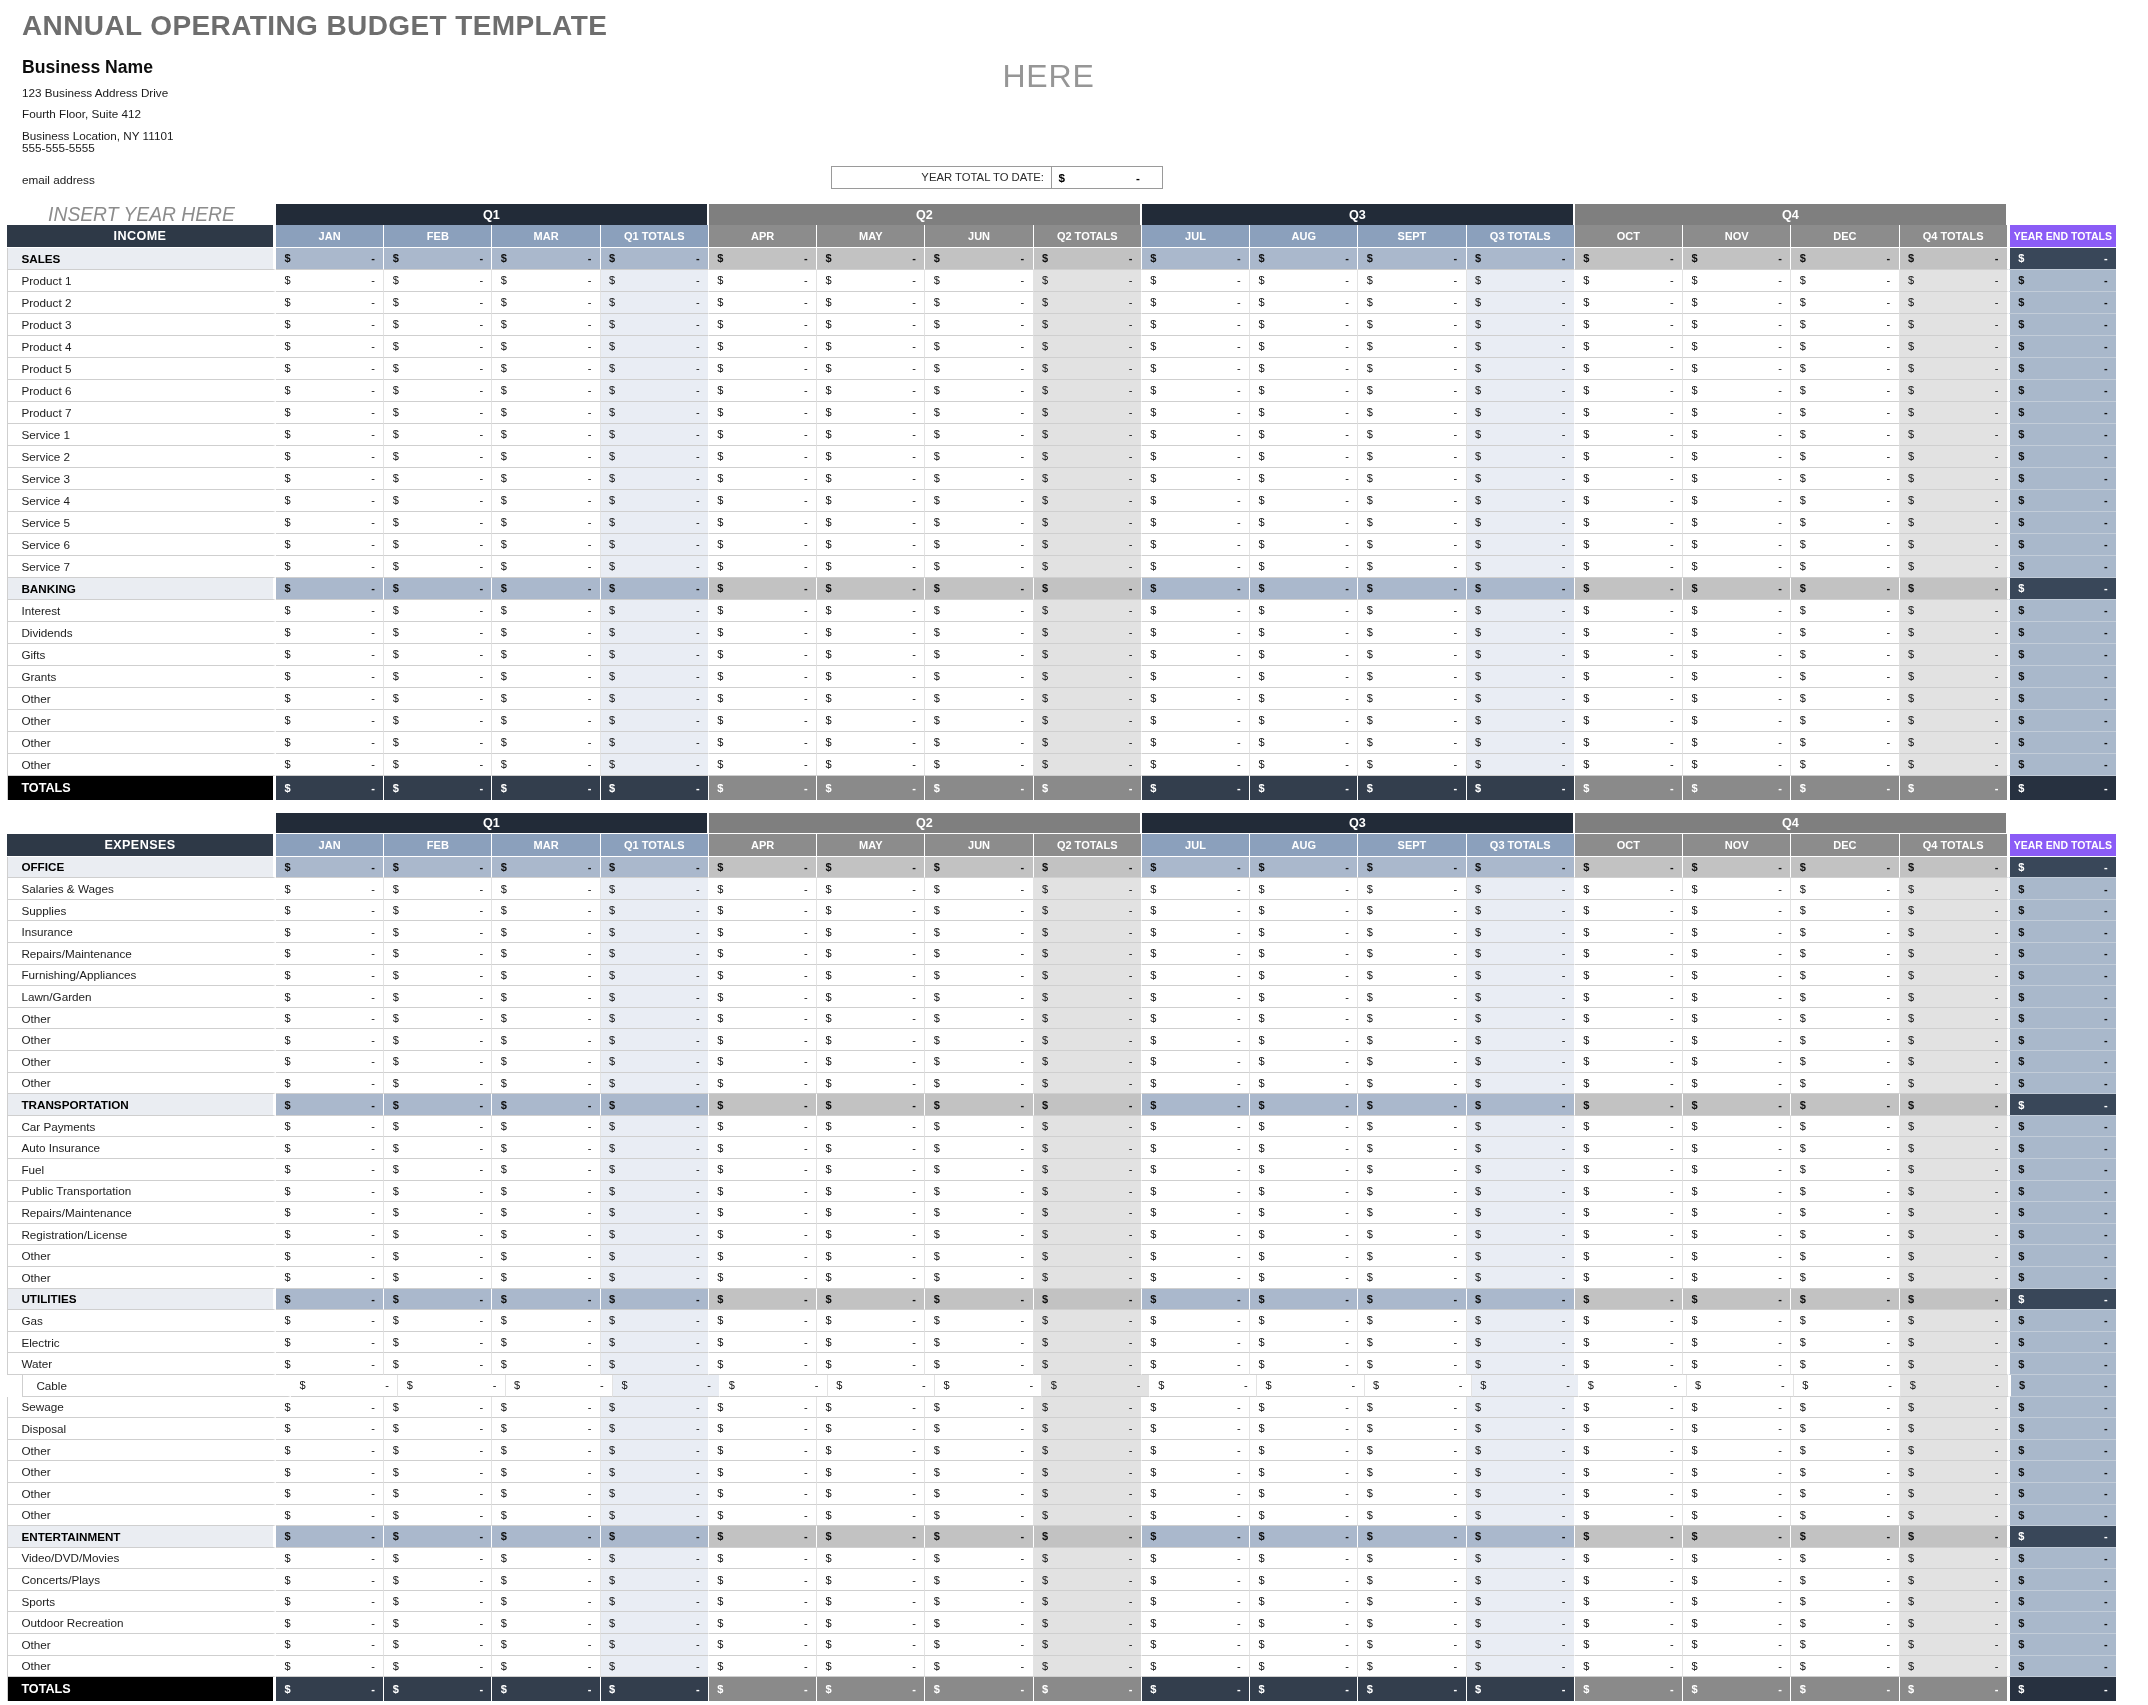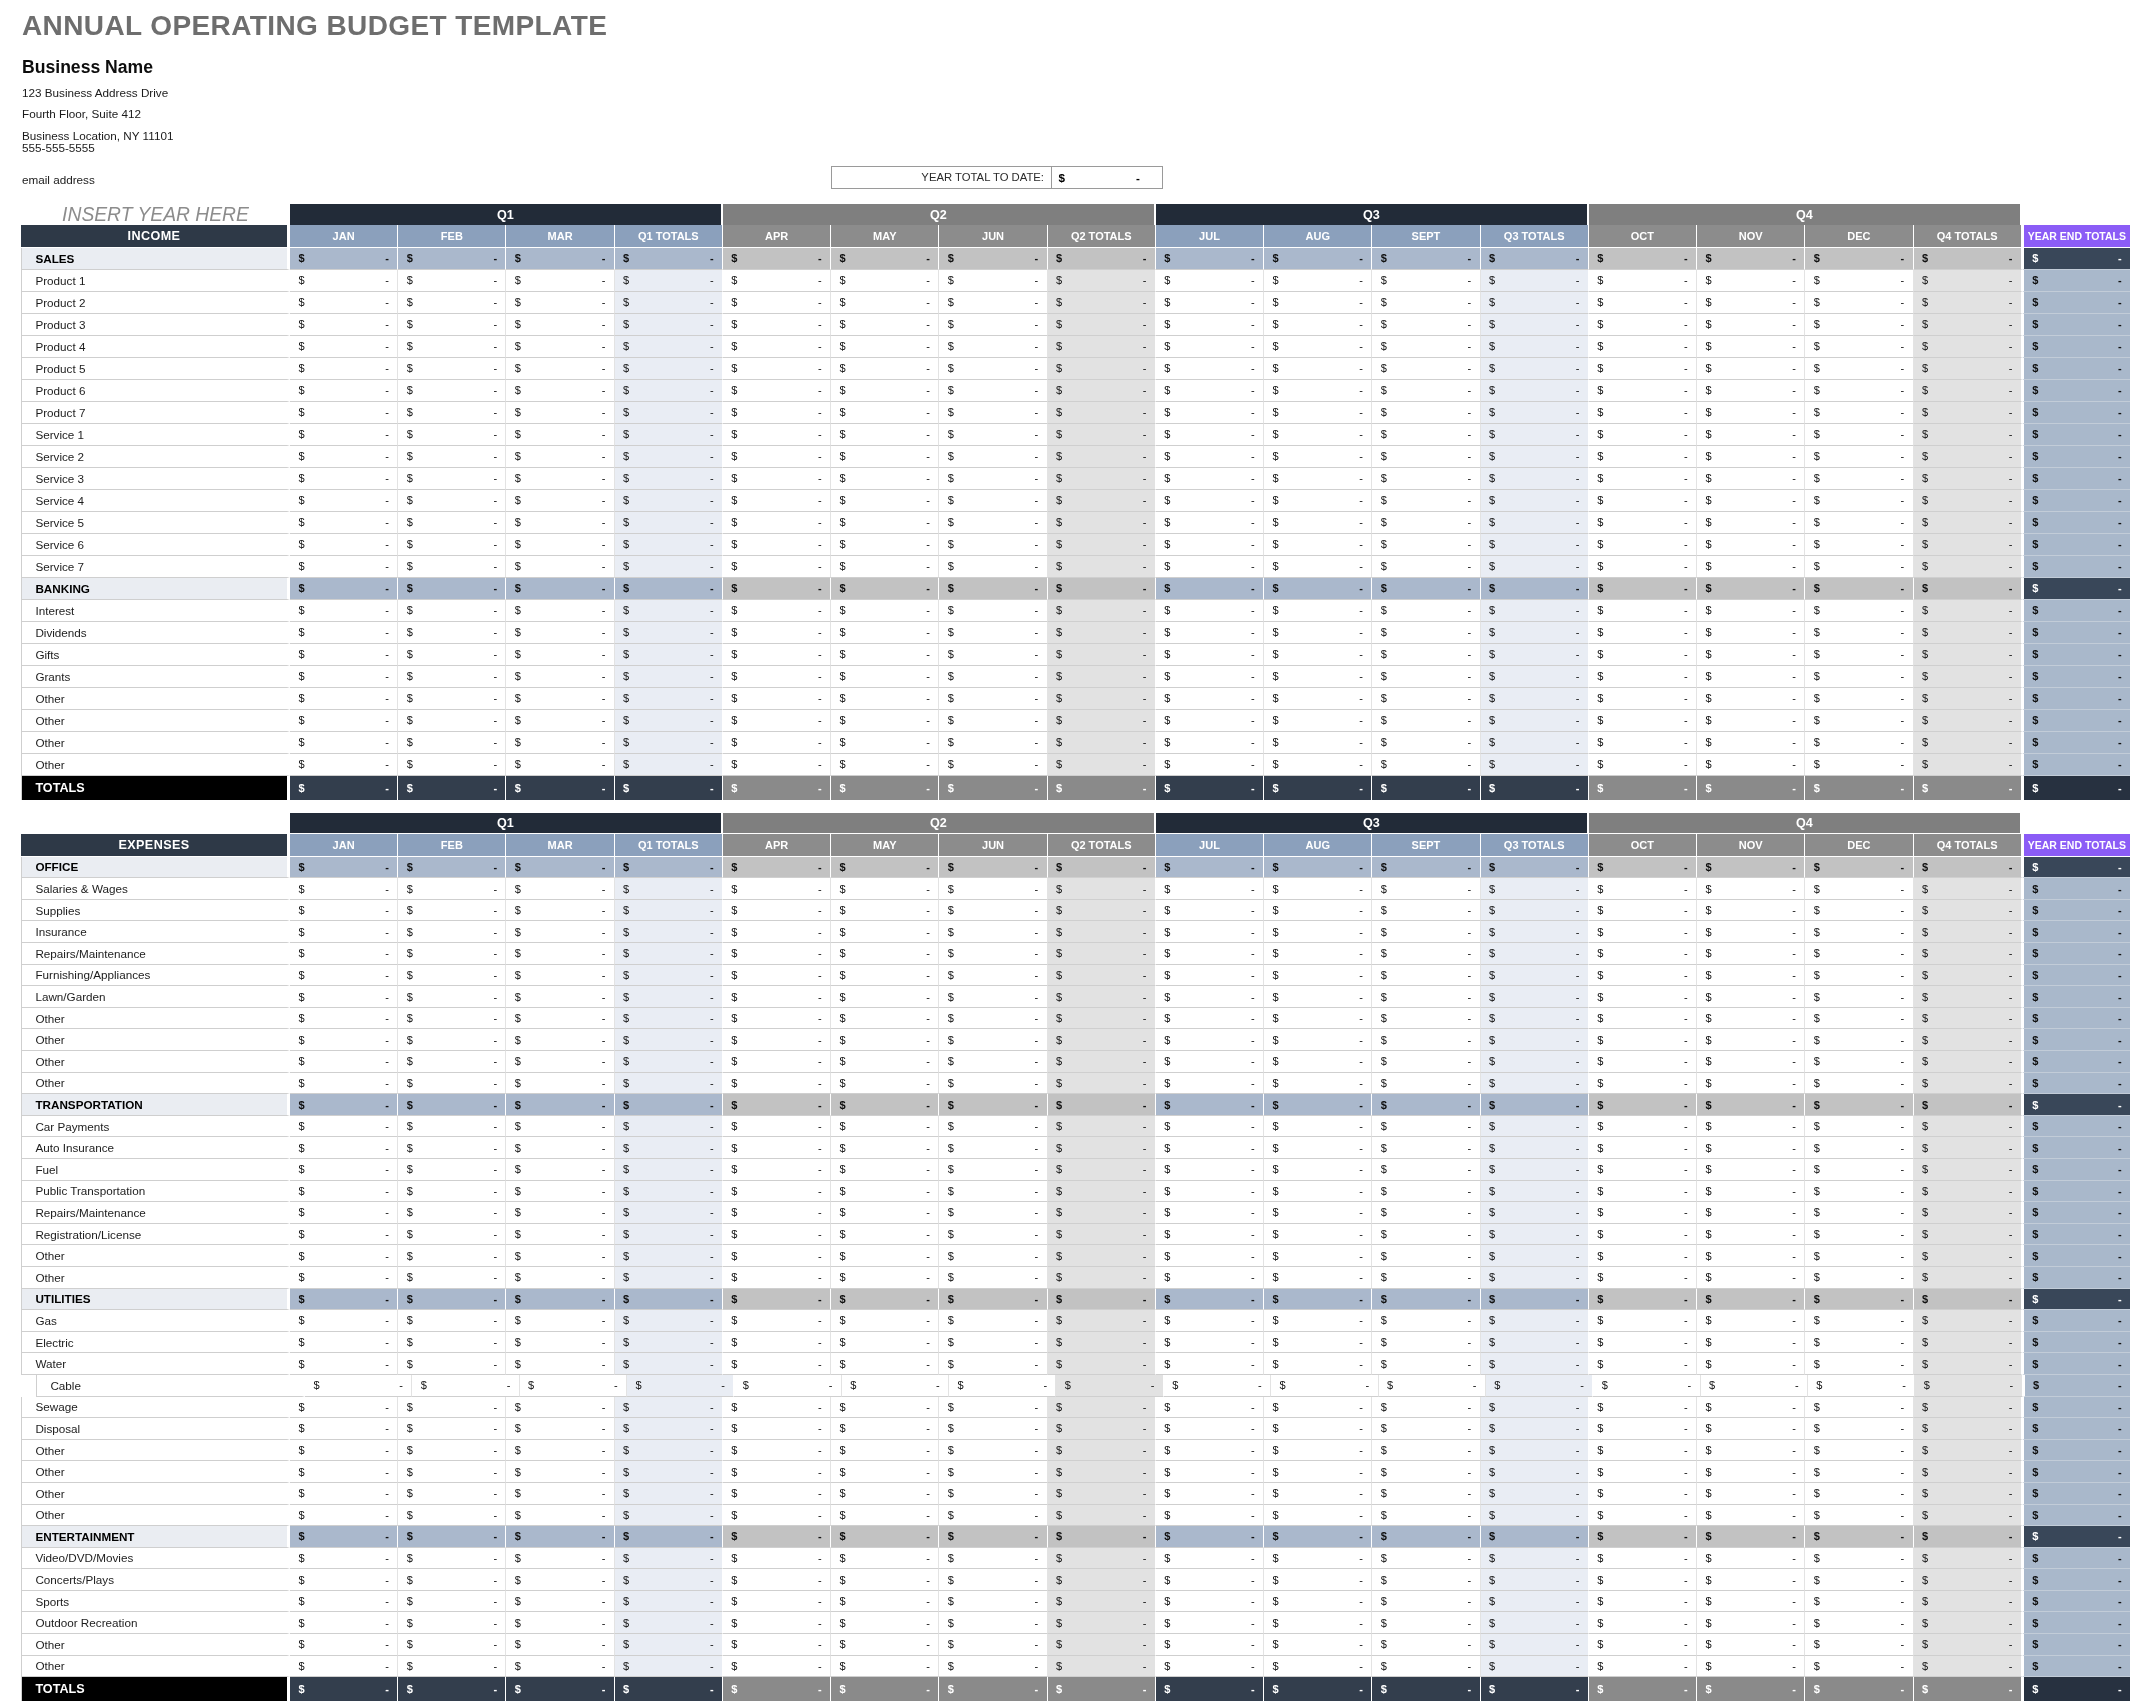--- a/index.html
+++ b/index.html
@@ -9,21 +9,21 @@
   }
   
   .page-title{position:absolute;left:22px;top:10px;font-size:28px;font-weight:bold;color:#6e6e6e;letter-spacing:0.4px;}
   .biz-name{position:absolute;left:22px;top:57px;font-size:17.6px;font-weight:bold;color:#0d0d0d;}
   .biz-line{position:absolute;left:22px;font-size:11.7px;color:#1a1a1a;}
   .logo{position:absolute;left:864px;top:55px;width:369px;text-align:center;color:#969696;font-size:32px;line-height:42px;letter-spacing:0.8px;}
   .ytd-box{position:absolute;left:831px;top:166px;width:332px;height:22.7px;border:0.8px solid #9a9a9a;display:flex;box-sizing:border-box;}
   .ytd-label{flex:0 0 212px;display:flex;align-items:center;justify-content:flex-end;padding-right:6.7px;font-size:11.3px;color:#2b2b2b;}
   .ytd-value{flex:1;border-left:0.8px solid #9a9a9a;display:flex;align-items:center;justify-content:space-between;padding:0 22px 0 6.7px;font-size:11.7px;font-weight:bold;color:#000;}
   
-  .sheet{position:absolute;left:21px;width:2109px;}
+  .sheet{position:absolute;left:7px;width:2109px;}
   #income{top:204px;}
   #expenses{top:813px;}
   .trow{display:grid;grid-template-columns:269px repeat(17,1fr);}
   .cell{display:flex;align-items:center;justify-content:space-between;padding:0 8.4px;font-size:11px;color:#111;box-sizing:border-box;}
   .hdr{display:flex;align-items:center;justify-content:center;box-sizing:border-box;}
   
   .qb{color:#fff;font-weight:bold;font-size:12.6px;border-right:2.5px solid #fff;border-bottom:1.7px solid #fff;}
   .qb-blue{background:#222b38;}
   .qb-gray{background:#7f7f7f;}
   .q-blank{background:#fff;}
@@ -56,20 +56,21 @@
 <div class="page-title">ANNUAL OPERATING BUDGET TEMPLATE</div>
 
 <div class="biz-name">Business Name</div>
 <div class="biz-line" style="top:86px">123 Business Address Drive</div>
 <div class="biz-line" style="top:107px">Fourth Floor, Suite 412</div>
 <div class="biz-line" style="top:129px">Business Location, NY  11101</div>
 <div class="biz-line" style="top:141px">555-555-5555</div>
 <div class="biz-line" style="top:173px">email address</div>
 
 <div class="logo">
+  <div>HERE</div>
 </div>
 
 <div class="ytd-box">
   <div class="ytd-label">YEAR TOTAL TO DATE:</div>
   <div class="ytd-value">
     <span>$</span>
     <span>-</span>
   </div>
 </div>
 

